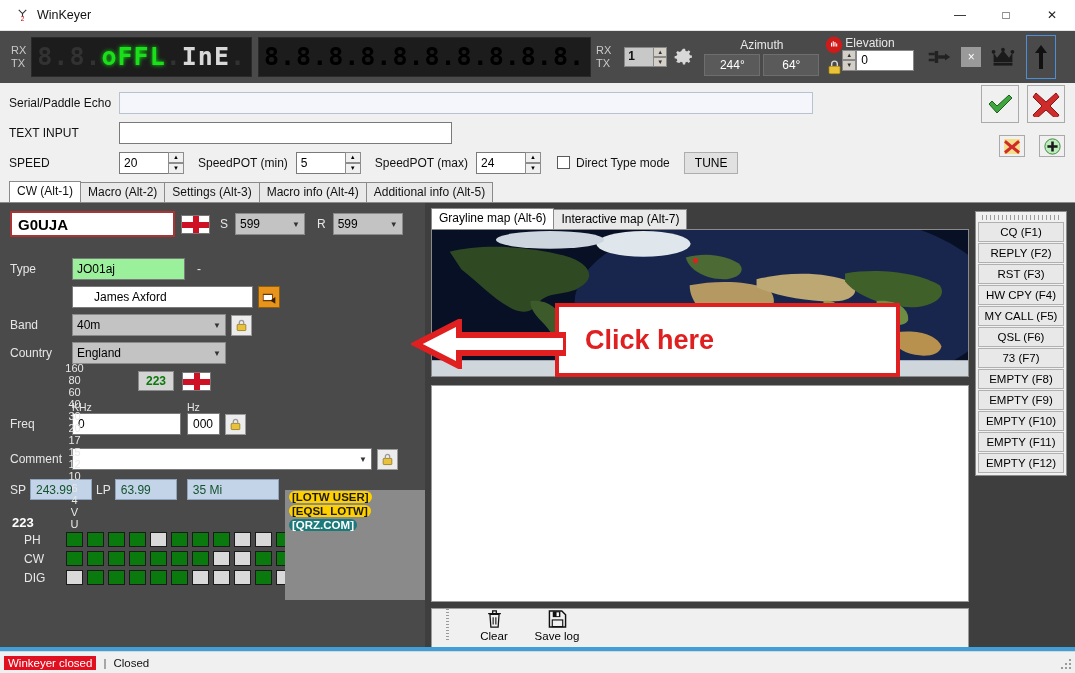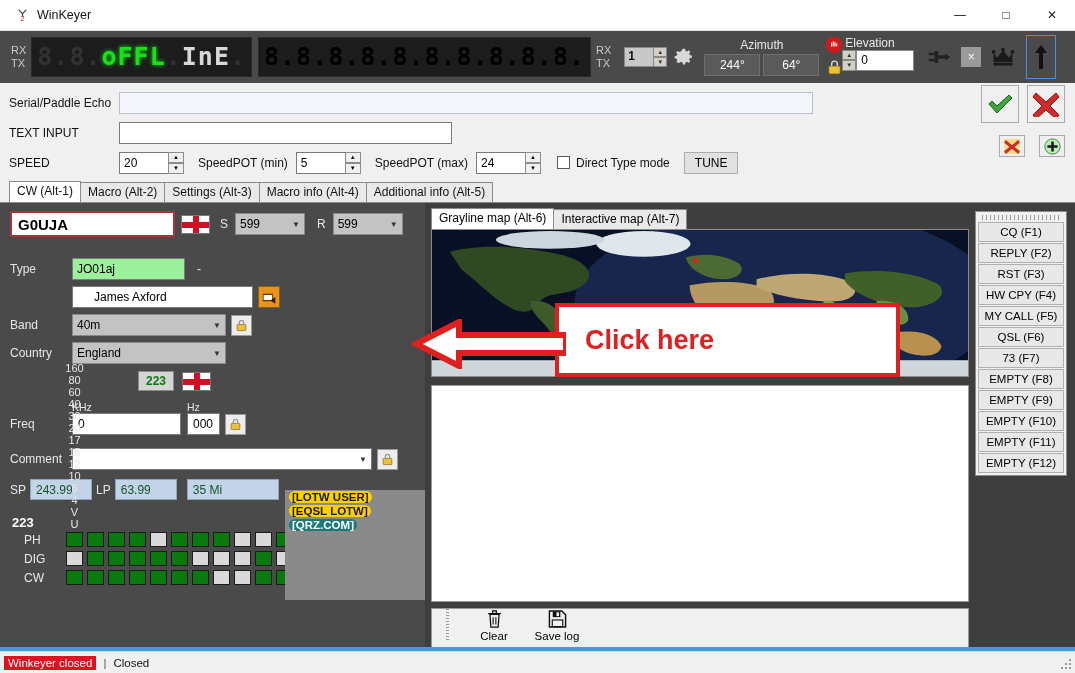--- a/index.html
+++ b/index.html
@@ -522,54 +522,54 @@
               <div class="cell on"></div>
               <div class="cell off"></div>
               <div class="cell off"></div>
               <div class="cell on"></div>
               <div class="cell off"></div>
               <div class="cell on"></div>
               <div class="cell on"></div>
             </div>
           </div>
           <div class="bt-row">
-            <div class="bt-lab">DIG</div>
+            <div class="bt-lab">CW</div>
             <div style="display: flex;">
-              <div class="cell off"></div>
-              <div class="cell on"></div>
-              <div class="cell on"></div>
-              <div class="cell on"></div>
-              <div class="cell on"></div>
-              <div class="cell on"></div>
-              <div class="cell off"></div>
-              <div class="cell off"></div>
-              <div class="cell off"></div>
-              <div class="cell on"></div>
-              <div class="cell off"></div>
-              <div class="cell off"></div>
-              <div class="cell on"></div>
+              <div class="cell on"></div>
+              <div class="cell on"></div>
+              <div class="cell on"></div>
+              <div class="cell on"></div>
+              <div class="cell on"></div>
+              <div class="cell on"></div>
+              <div class="cell on"></div>
+              <div class="cell off"></div>
+              <div class="cell off"></div>
+              <div class="cell on"></div>
+              <div class="cell on"></div>
+              <div class="cell off"></div>
+              <div class="cell off"></div>
               <div class="cell off"></div>
             </div>
           </div>
           <div class="bt-row">
-            <div class="bt-lab">CW</div>
+            <div class="bt-lab">DIG</div>
             <div style="display: flex;">
-              <div class="cell on"></div>
-              <div class="cell on"></div>
-              <div class="cell on"></div>
-              <div class="cell on"></div>
-              <div class="cell on"></div>
-              <div class="cell on"></div>
-              <div class="cell on"></div>
-              <div class="cell off"></div>
-              <div class="cell off"></div>
-              <div class="cell on"></div>
-              <div class="cell on"></div>
-              <div class="cell off"></div>
-              <div class="cell off"></div>
+              <div class="cell off"></div>
+              <div class="cell on"></div>
+              <div class="cell on"></div>
+              <div class="cell on"></div>
+              <div class="cell on"></div>
+              <div class="cell on"></div>
+              <div class="cell off"></div>
+              <div class="cell off"></div>
+              <div class="cell off"></div>
+              <div class="cell on"></div>
+              <div class="cell off"></div>
+              <div class="cell off"></div>
+              <div class="cell on"></div>
               <div class="cell off"></div>
             </div>
           </div>
         </div>
     </div>
 
     <div class="badgepanel">
       <div><span class="badge y">[LOTW USER]</span></div>
       <div><span class="badge y">[EQSL LOTW]</span></div>
       <div><span class="badge t">[QRZ.COM]</span></div>

